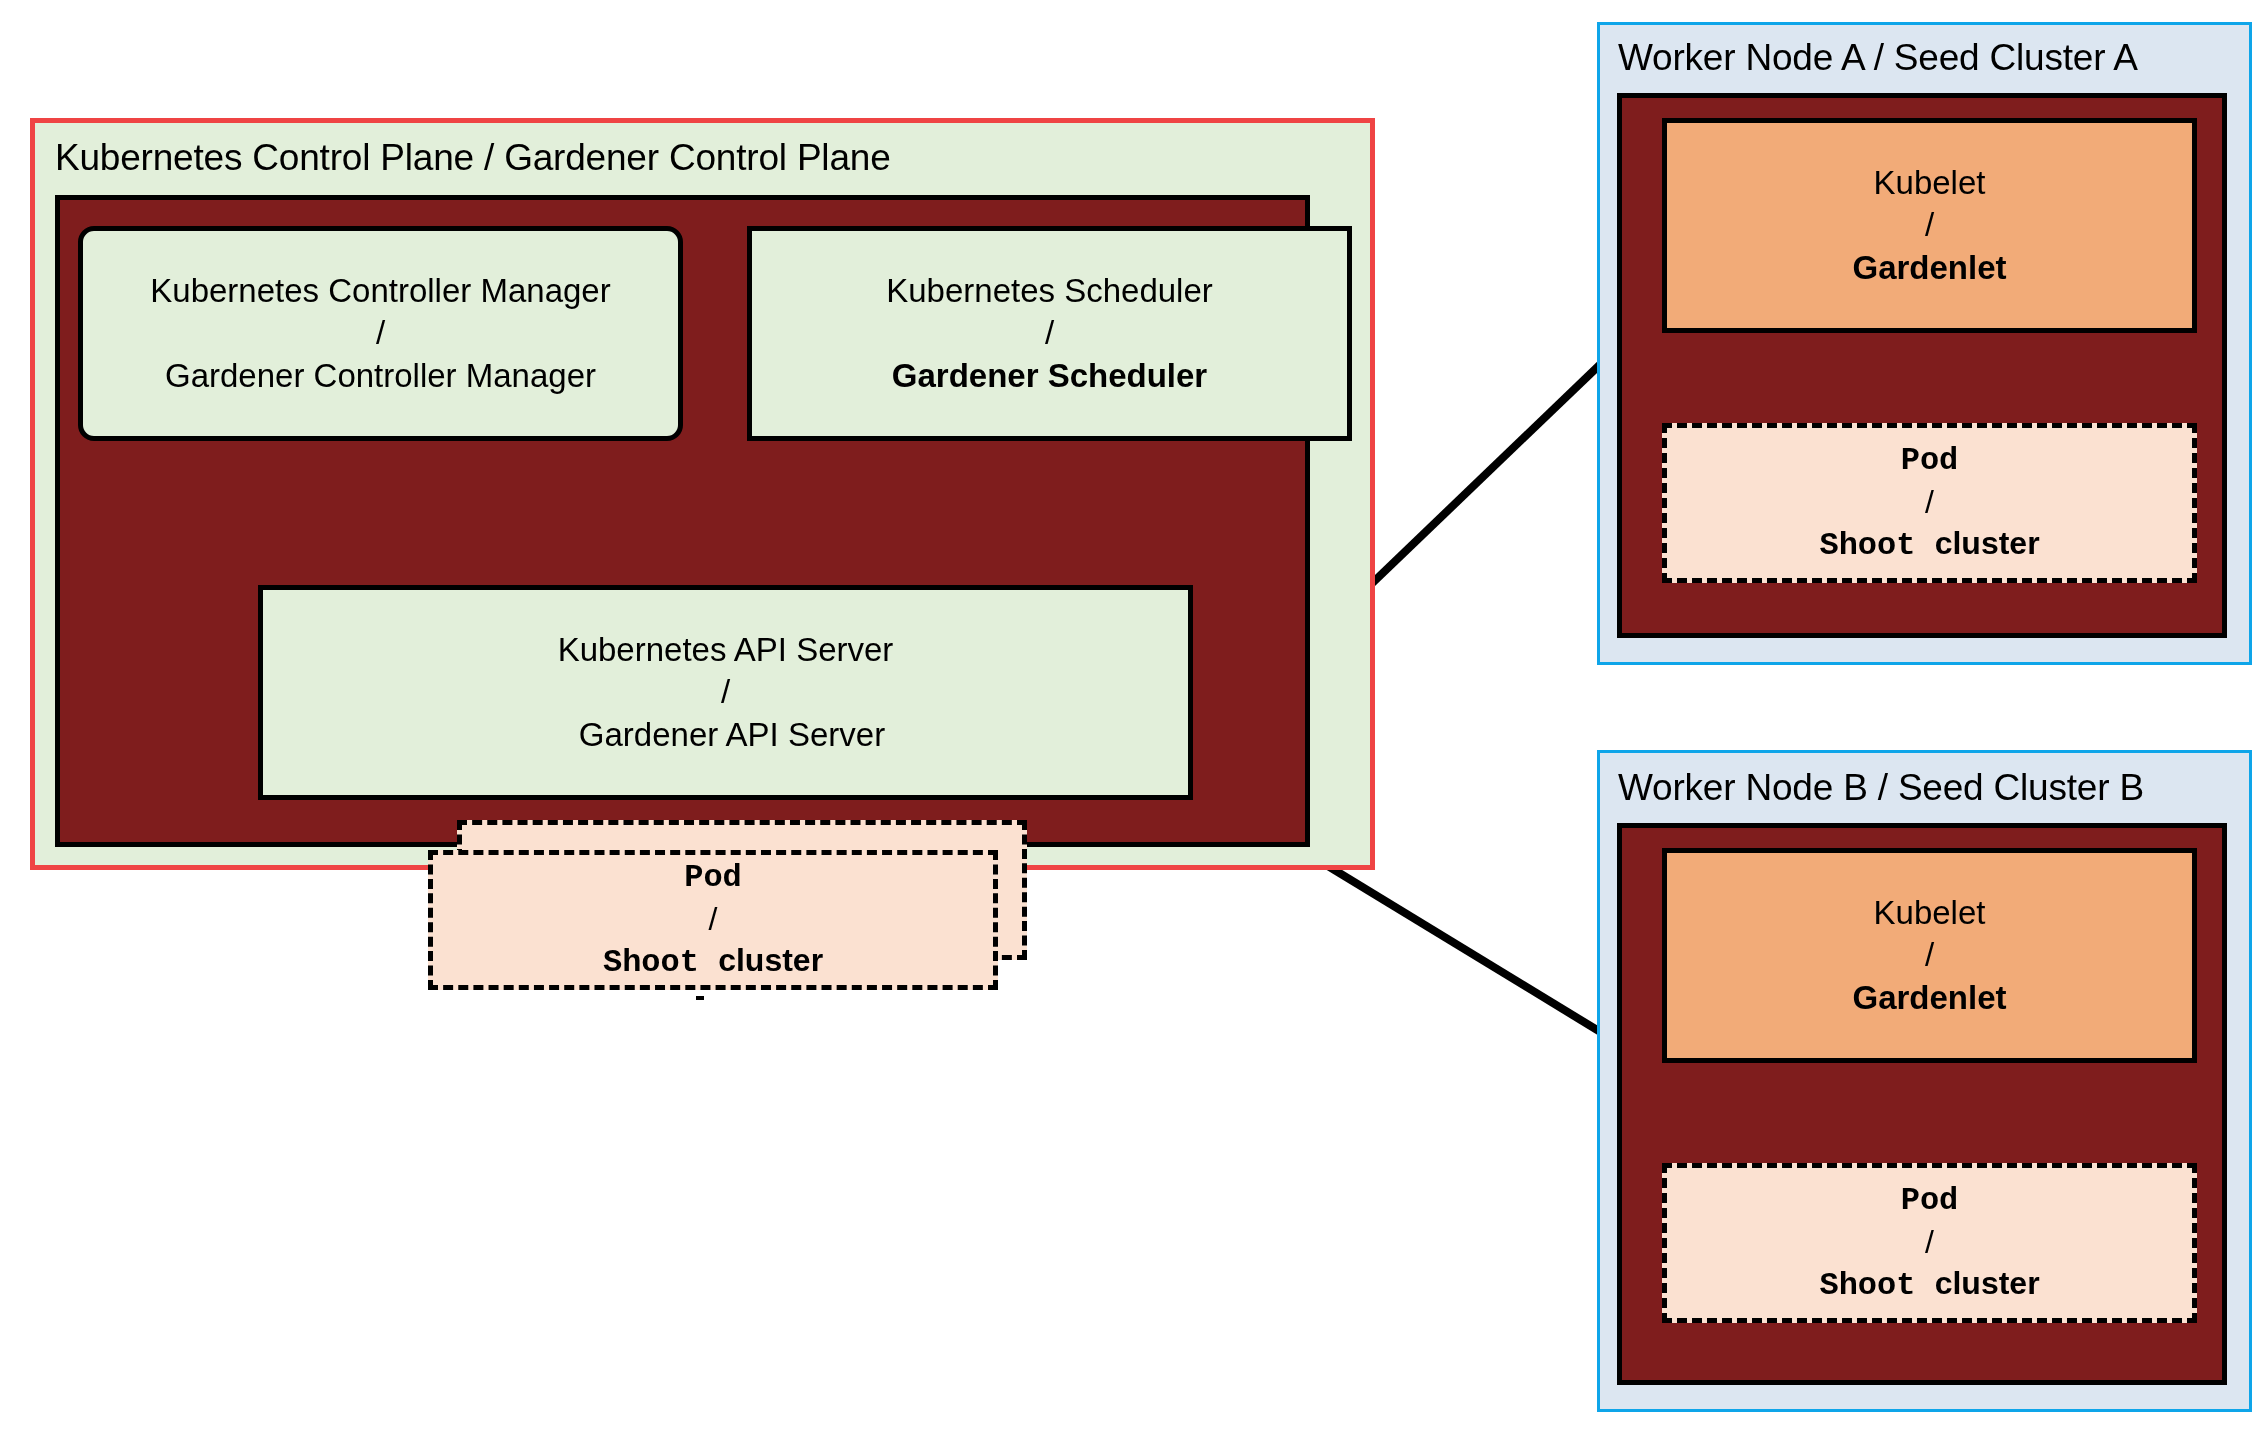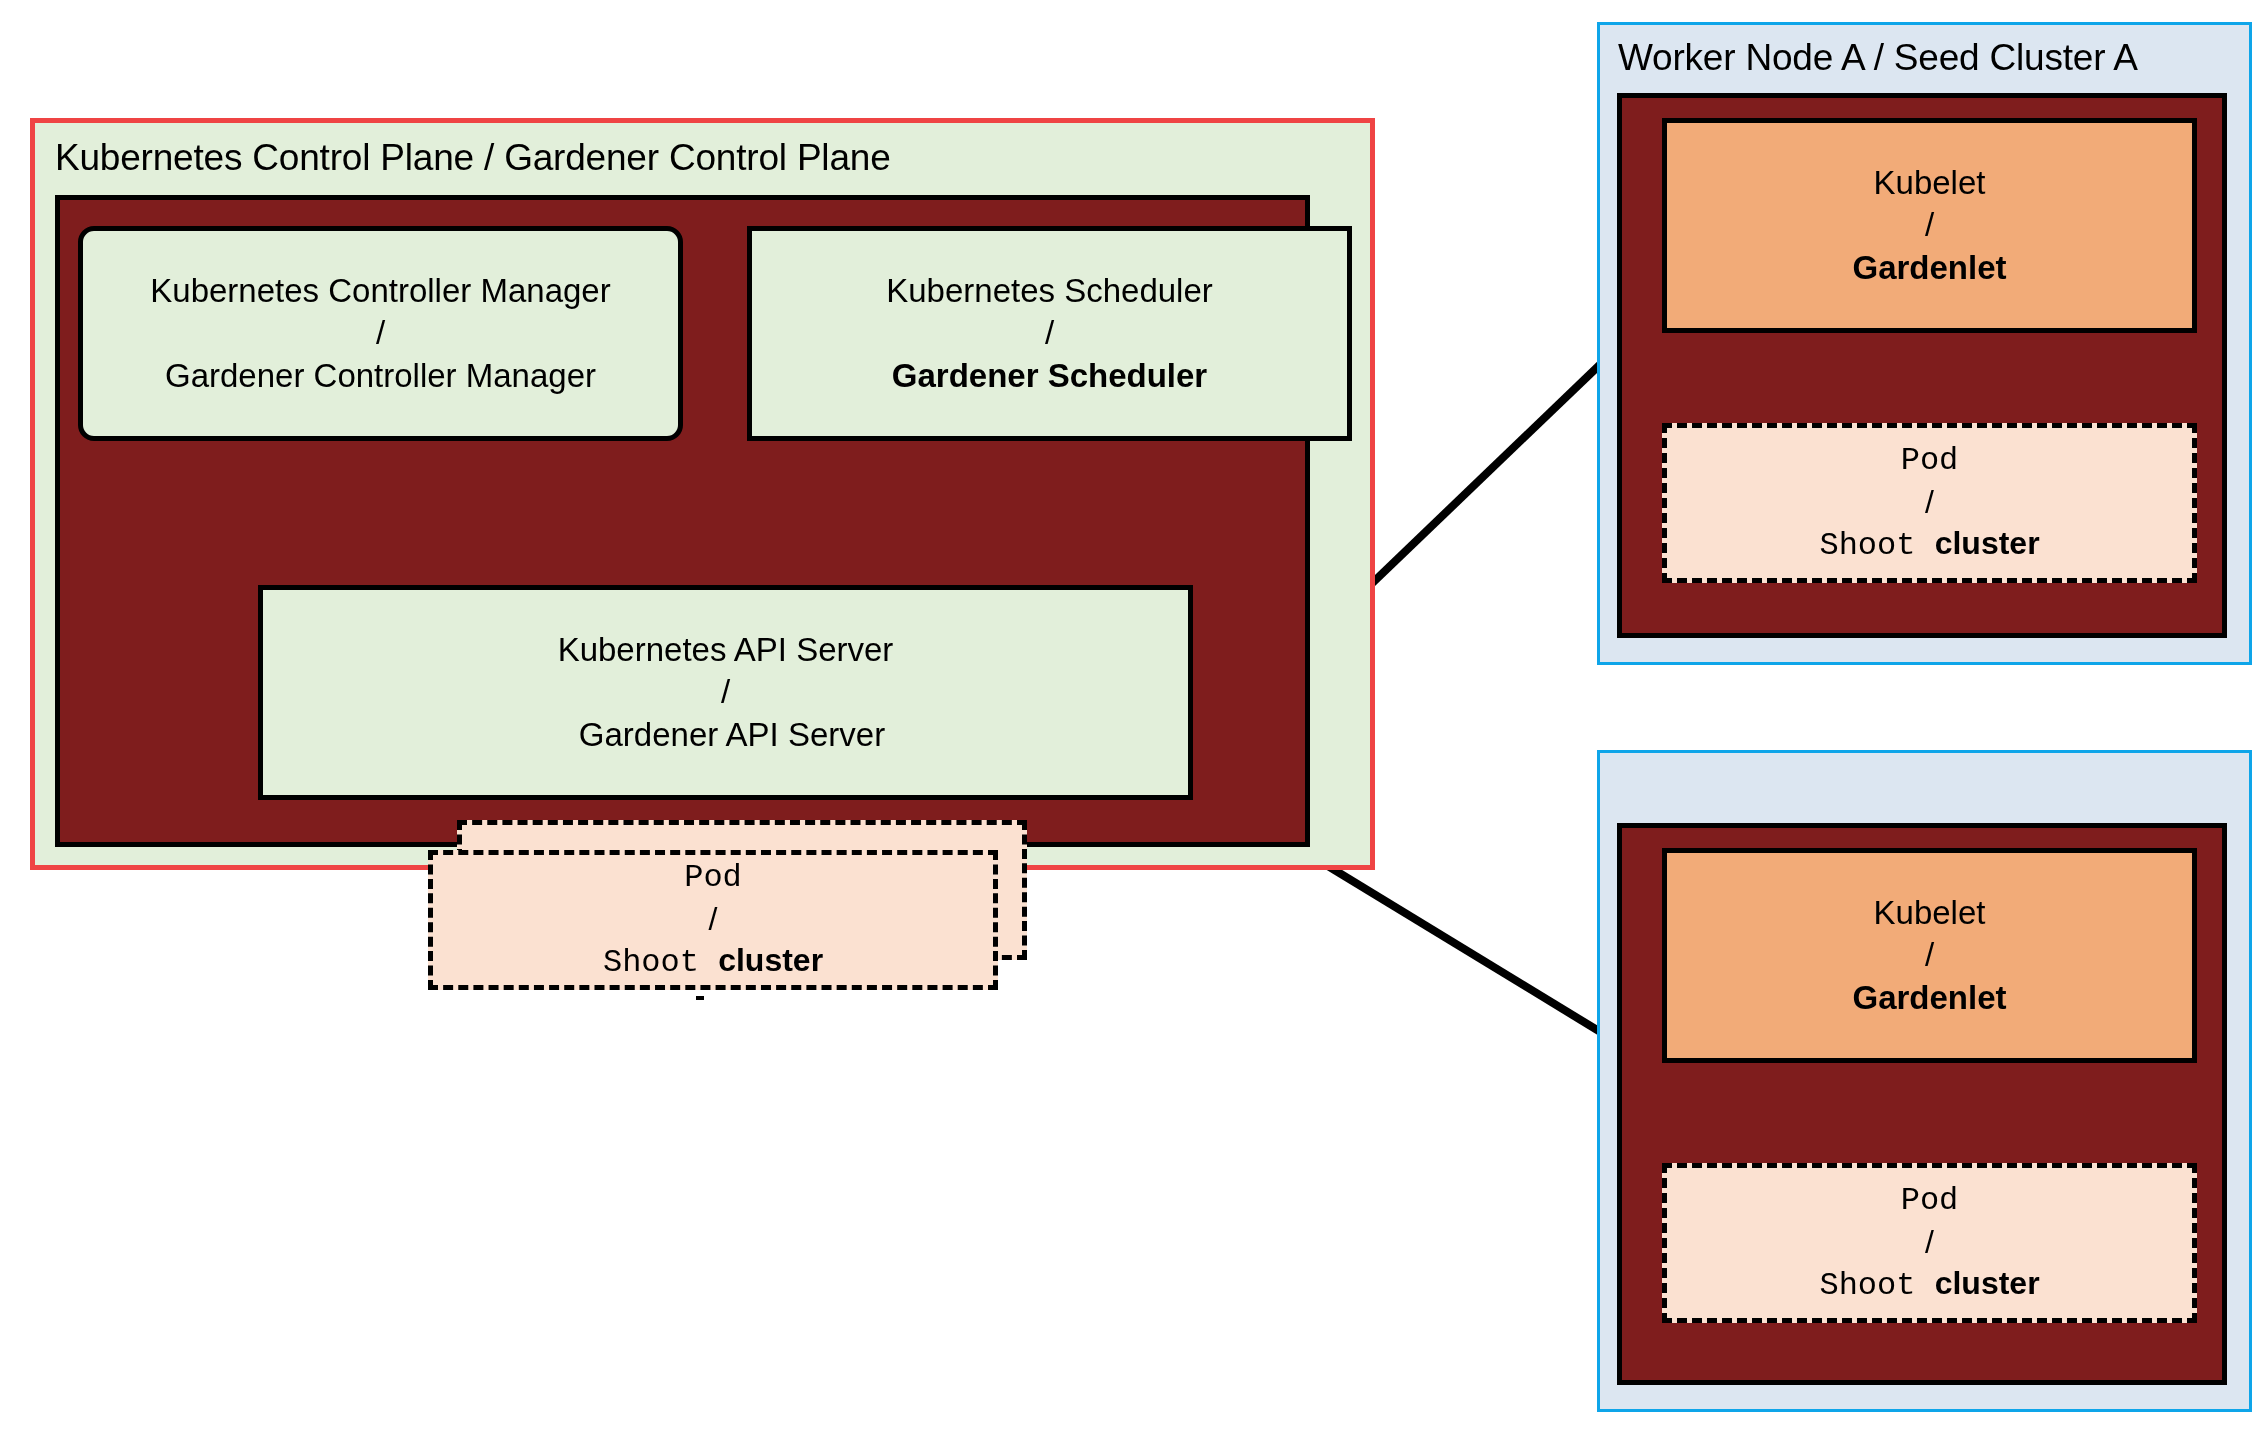--- a/index.html
+++ b/index.html
@@ -1,19 +1,19 @@
 <!DOCTYPE html>
 <html><head>
 <meta charset="utf-8">
 <style>
   html,body{margin:0;padding:0;background:#ffffff;}
   body{font-family:"Liberation Sans",sans-serif;}
   #stage{position:relative;width:2266px;height:1434px;background:#fff;overflow:hidden;}
 
-  .mono{font-family:"Liberation Mono","DejaVu Sans Mono",monospace;}
+  .mono{font-family:"Liberation Mono","DejaVu Sans Mono",monospace;font-weight:bold;}
   .b{font-weight:bold;}
 
   
   .box{position:absolute;box-sizing:border-box;}
   .outer-green{background:#e2efda;border:5px solid #ef4444;}
   .outer-blue{background:#dce6f1;border:3px solid #0ea5e9;}
   .inner-gray{background:#7f1d1d;border:5px solid #000;}
   .node-green{background:#e2efda;border:5px solid #000;}
   .node-orange{background:#f2ab78;border:5px solid #000;}
   .node-pod{background:#fbe1d1;border:5px dashed #000;}
@@ -132,20 +132,21 @@
           <span class="mono" style="font-size:32px;">Pod</span><br>
           <span style="font-size:32px;">/</span><br>
           <span class="mono" style="font-size:32px;">Shoot </span><span class="b" style="font-size:32px;">cluster</span>
         </div>
       </div>
 
     </div>
   </div>
 
   <div class="box outer-blue" style="left:1597px;top:750px;width:655px;height:662px;">
+    <div class="group-title" style="left:18px;top:14px;font-size:37px;">Worker Node B / Seed Cluster B</div>
 
     <div class="box inner-gray" style="left:17px;top:70px;width:610px;height:562px;">
 
       <div class="box node-orange" style="left:40px;top:20px;width:535px;height:215px;">
         <div class="cell-text">
           <span style="font-size:33px;">Kubelet</span><br>
           <span style="font-size:33px;">/</span><br>
           <span class="b" style="font-size:33px;">Gardenlet</span>
         </div>
       </div>

